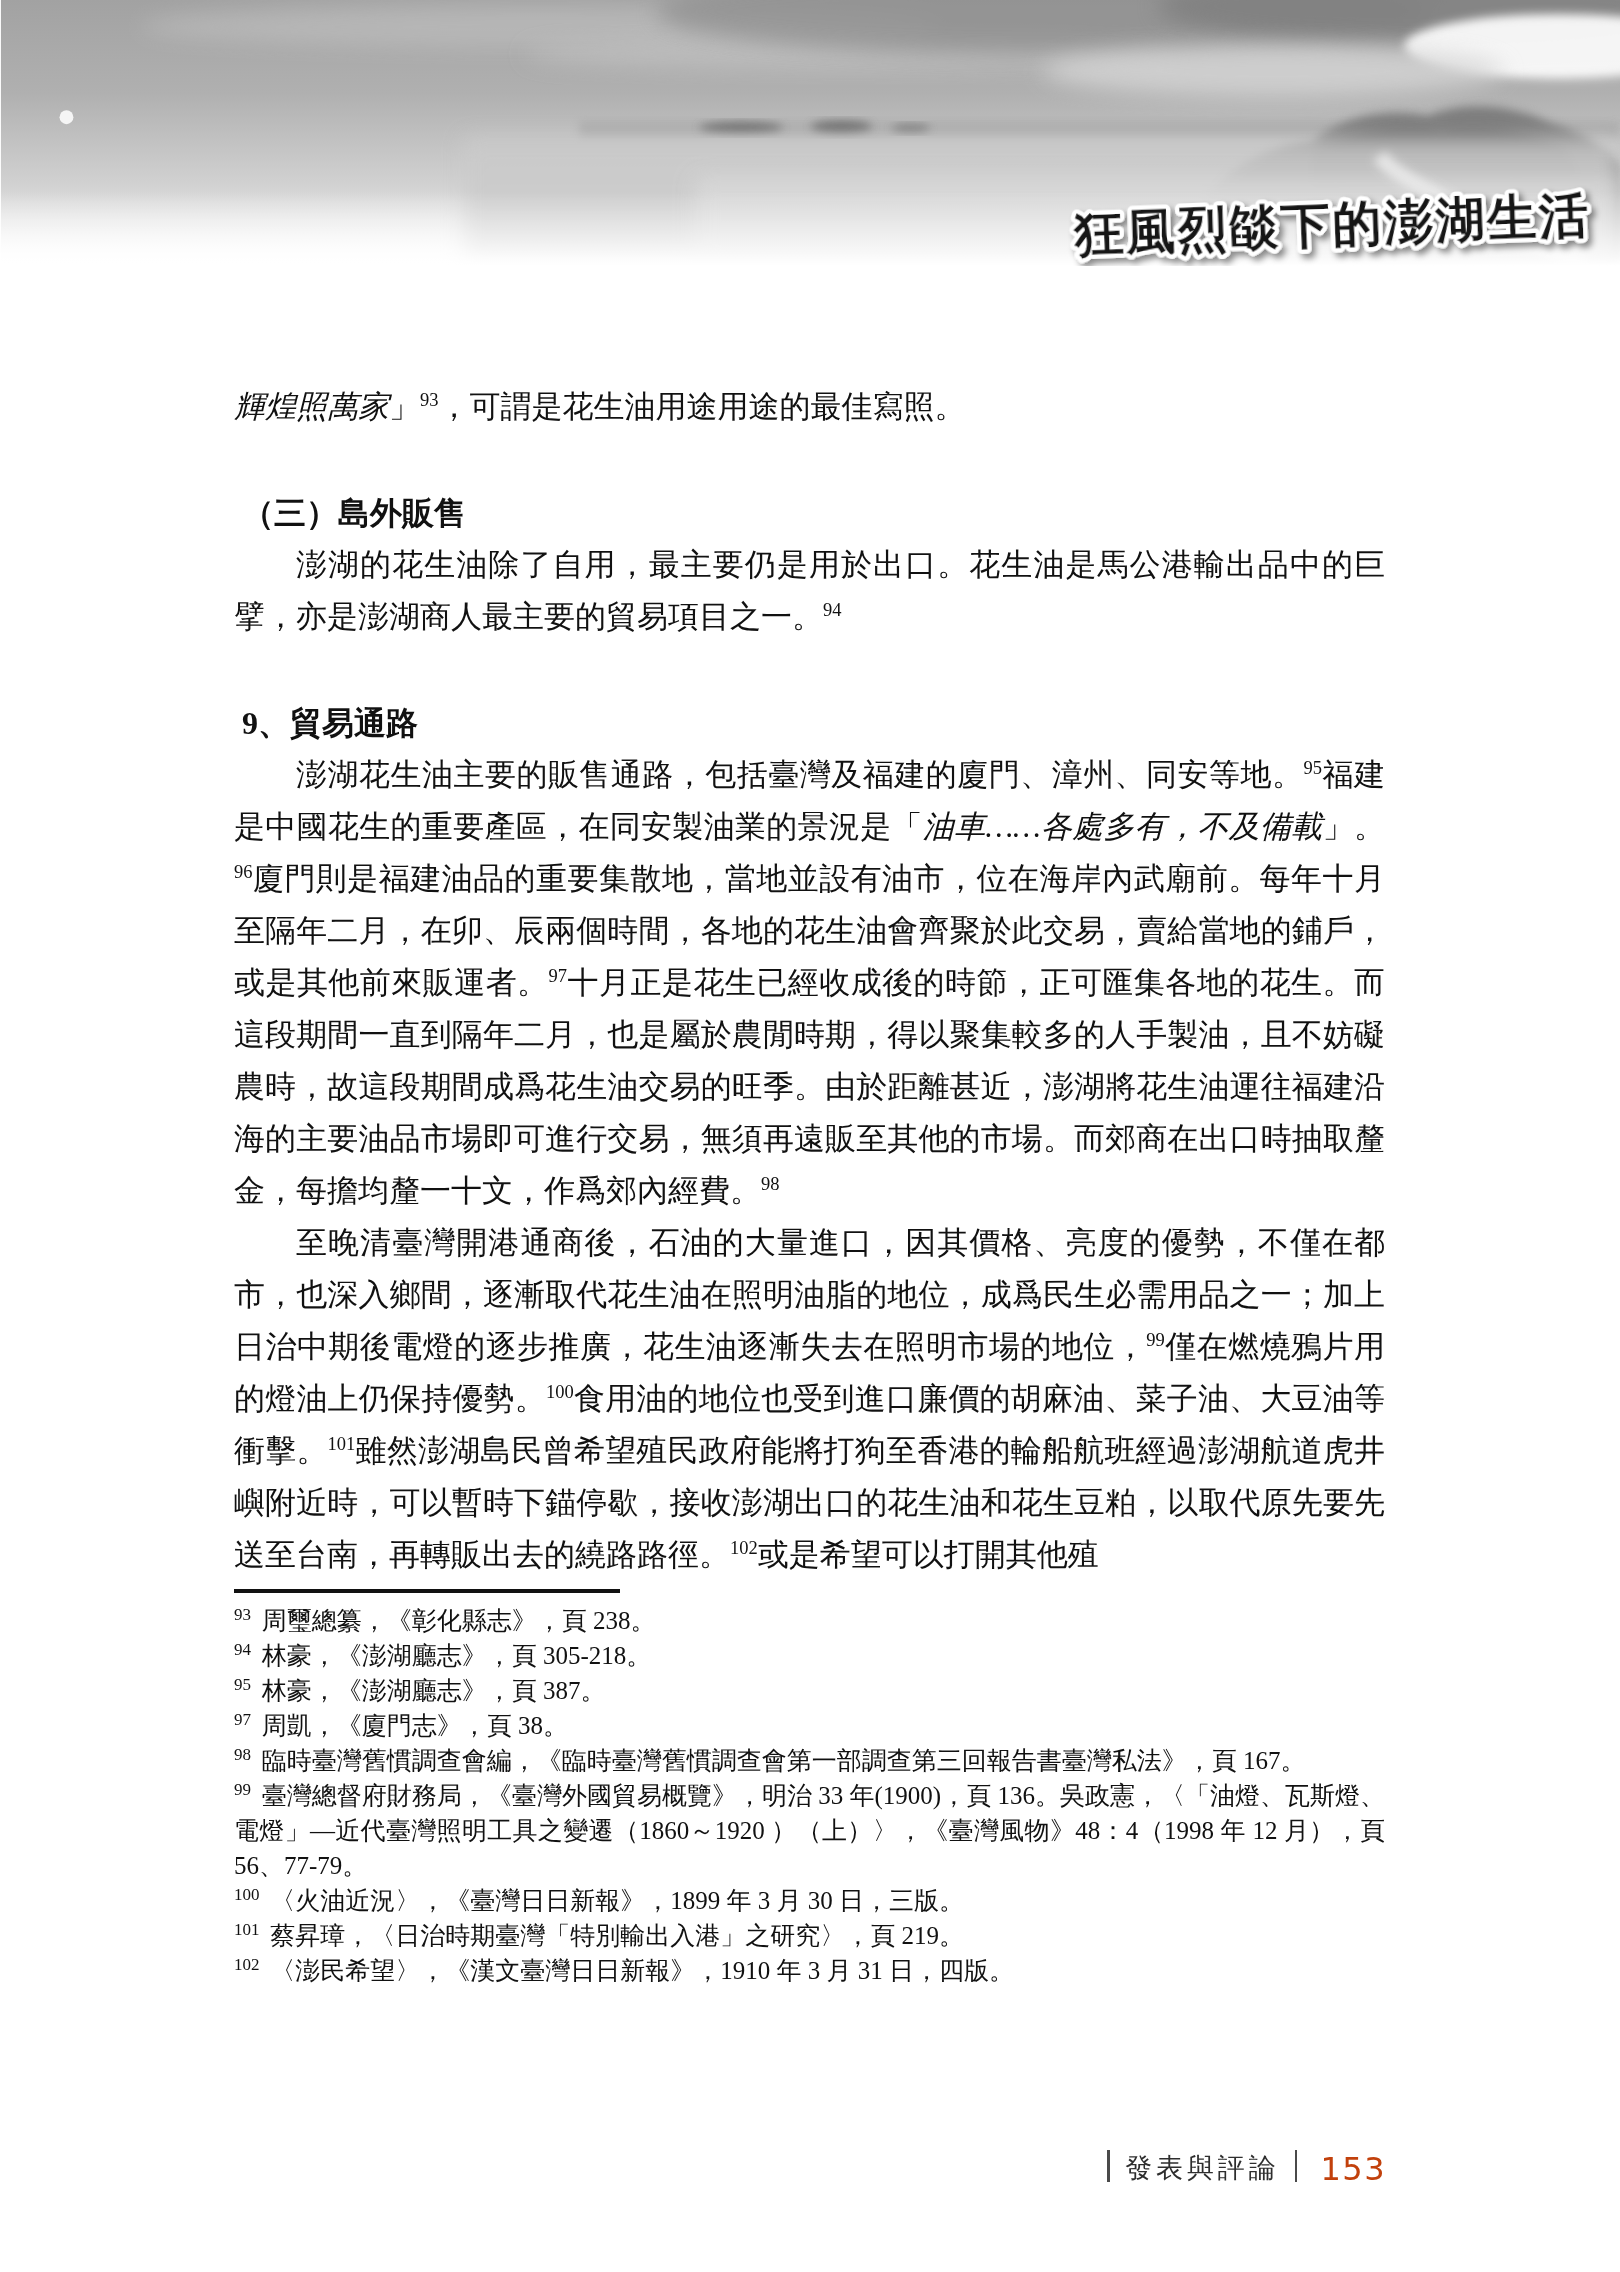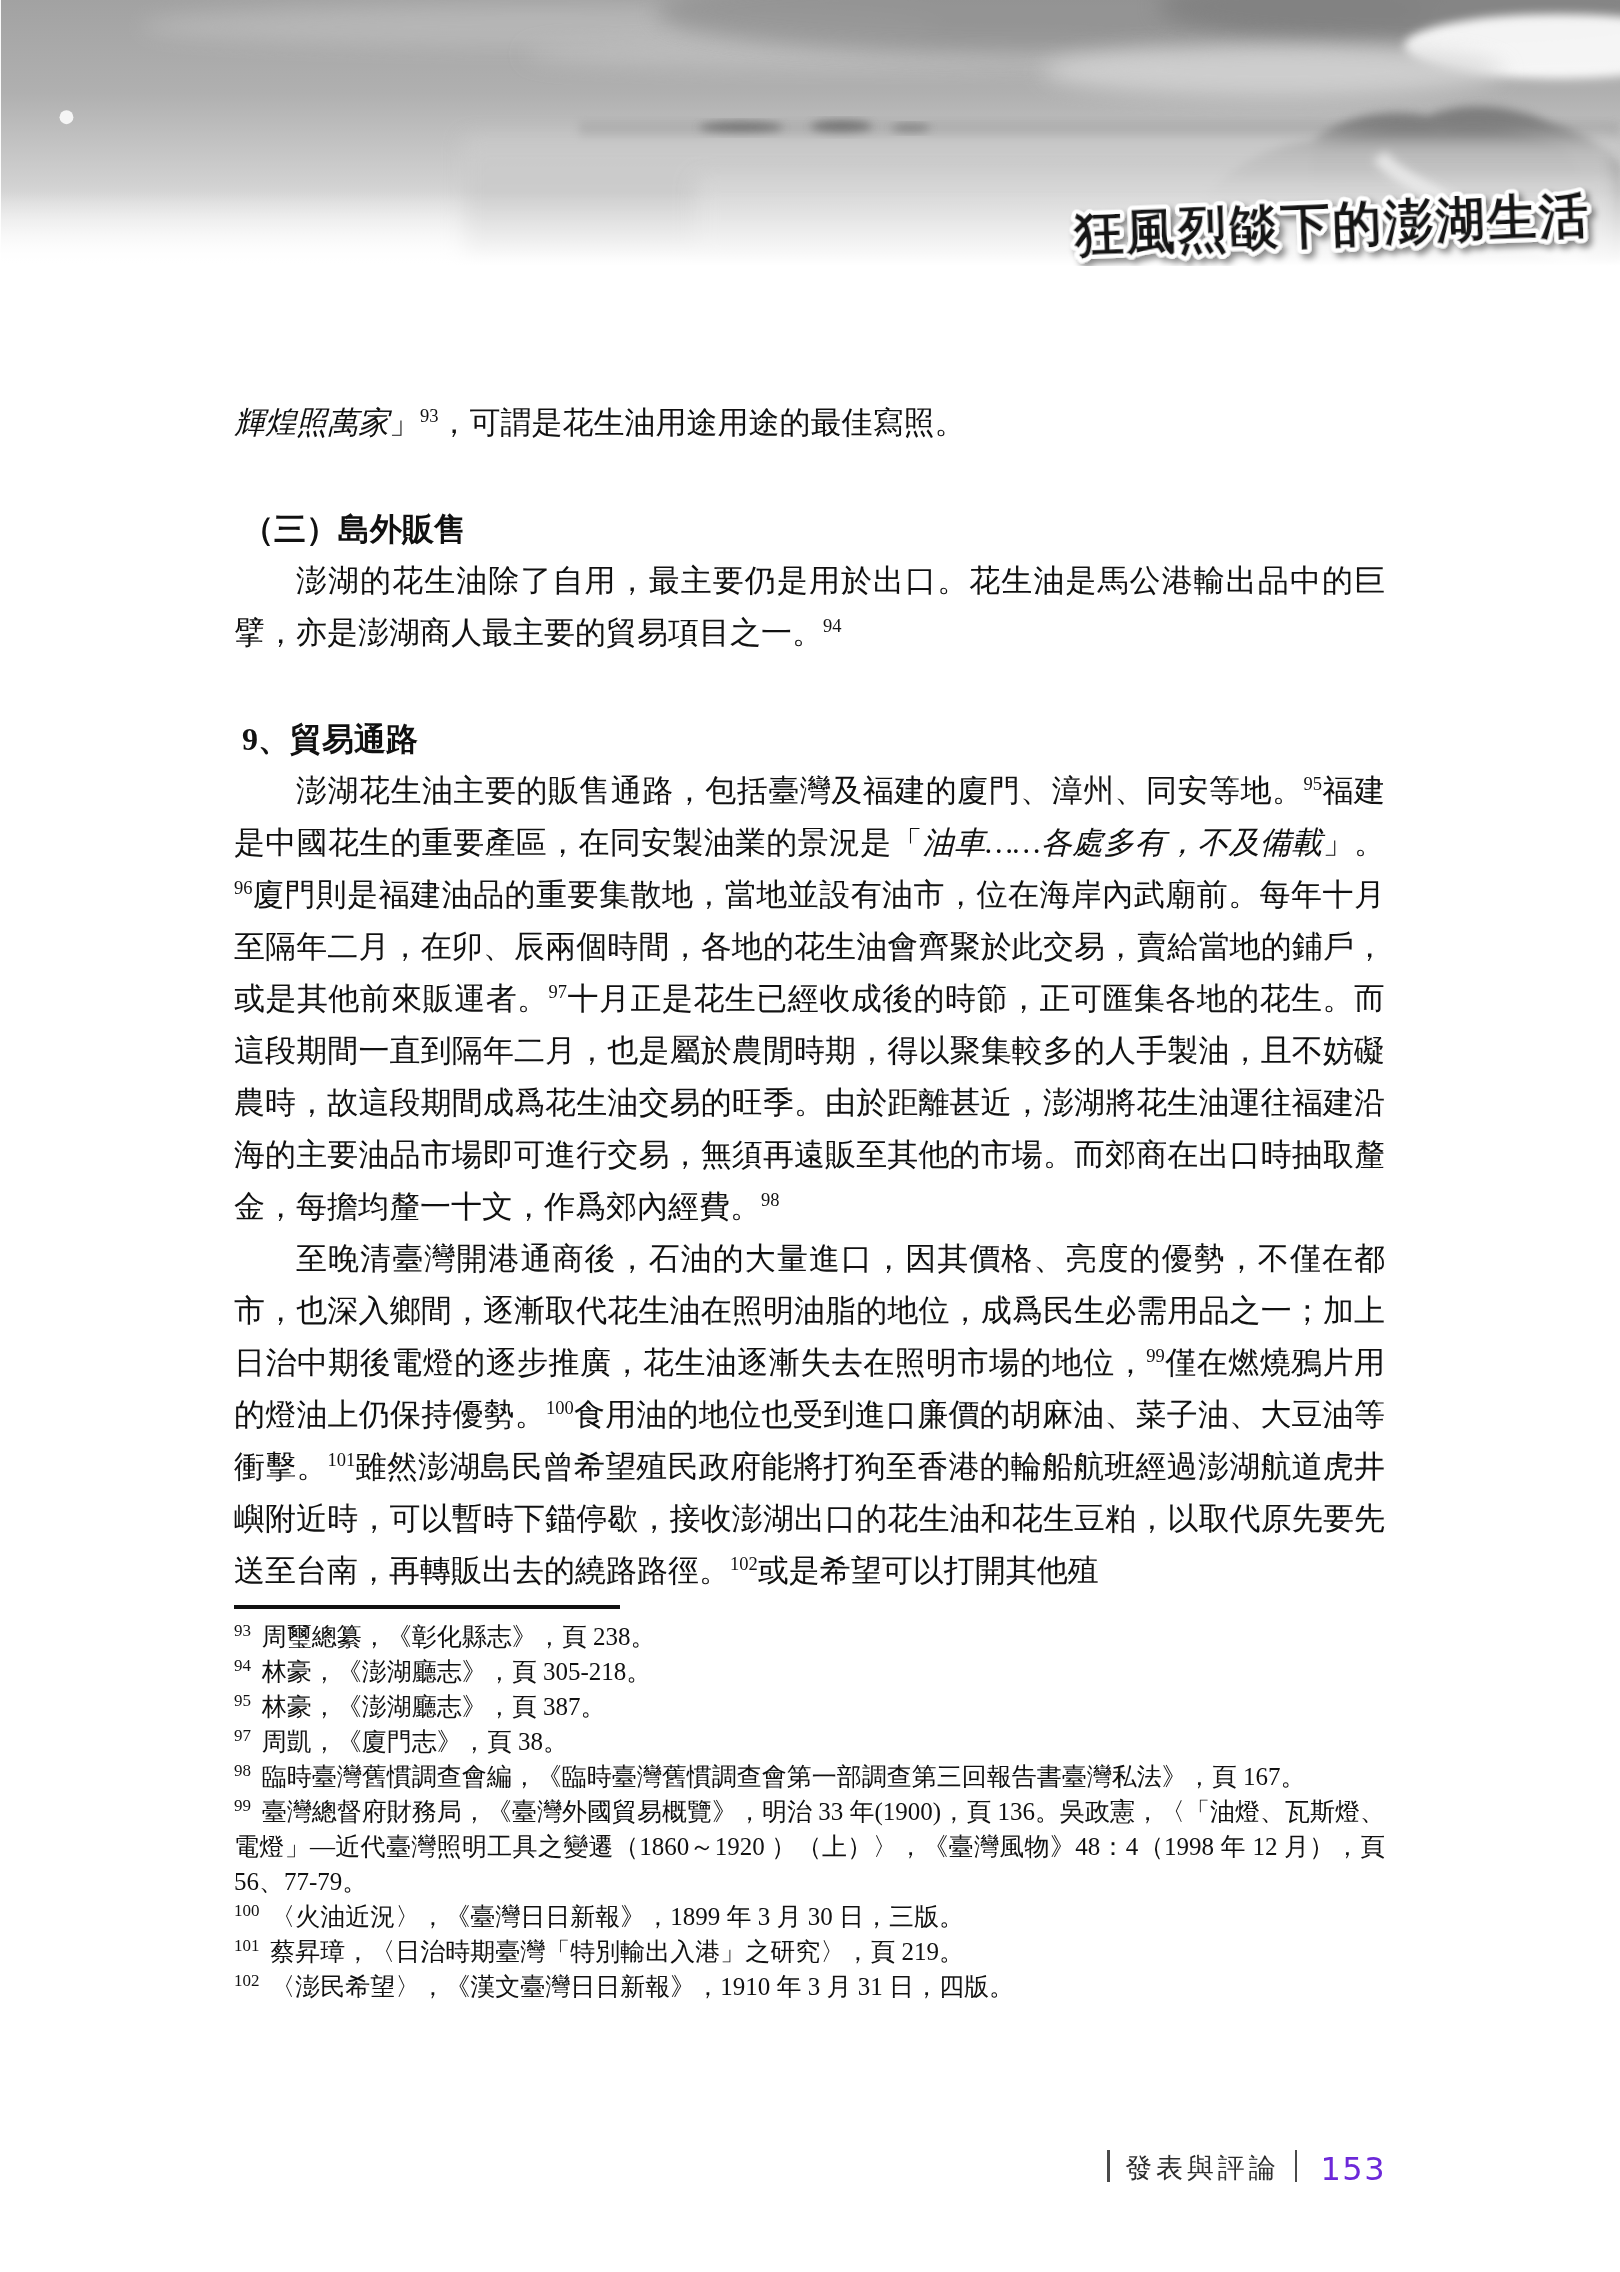--- a/index.html
+++ b/index.html
@@ -5,21 +5,21 @@
   html,body{margin:0;padding:0;}
   body{
     width:1621px;height:2273px;position:relative;background:#ffffff;
     font-family:"Liberation Serif","DejaVu Serif",serif;color:#111;
     overflow:hidden;
   }
   
   #hdr{position:absolute;top:0;left:0;width:1621px;height:266px;}
   
   #content{
-    position:absolute;top:397px;left:234px;width:1151px;
+    position:absolute;top:381px;left:234px;width:1151px;
   }
   #content p{
     font-size:31px;line-height:52px;margin:0;text-align:justify;
     text-justify:inter-ideograph;
   }
   #content p.indent{text-indent:62px;}
   #content h2{
     font-size:32px;line-height:52px;font-weight:700;margin:54px 8px 0;
   }
   #content sup,#footnotes sup{
@@ -34,21 +34,21 @@
   }
   #footnotes sup{font-size:17px;margin-right:10.8px;}
   
   #ftr{
     position:absolute;top:2150px;right:235px;height:39px;
     display:flex;align-items:flex-start;gap:15.4px;
     font-family:"DejaVu Sans","Liberation Sans",sans-serif;color:#2e2e2e;
   }
   .vbar{display:inline-block;width:2.3px;height:32px;background:#4a4a4a;}
   .flabel{font-size:27px;letter-spacing:3.9px;}
-  .fpage{font-size:32px;color:#6d28d9;margin-left:7.7px;letter-spacing:1.5px;}
+  .fpage{font-size:32px;color:#c2410c;margin-left:7.7px;letter-spacing:1.5px;}
 </style>
 </head>
 <body>
 
 <div id="hdr">
   <svg width="1621" height="266" viewBox="0 0 2100 345">
     <defs>
       <linearGradient id="sky" x1="0" y1="0" x2="0" y2="1">
         <stop offset="0" stop-color="#a2a2a2"></stop>
         <stop offset="0.35" stop-color="#b0b0b0"></stop>

